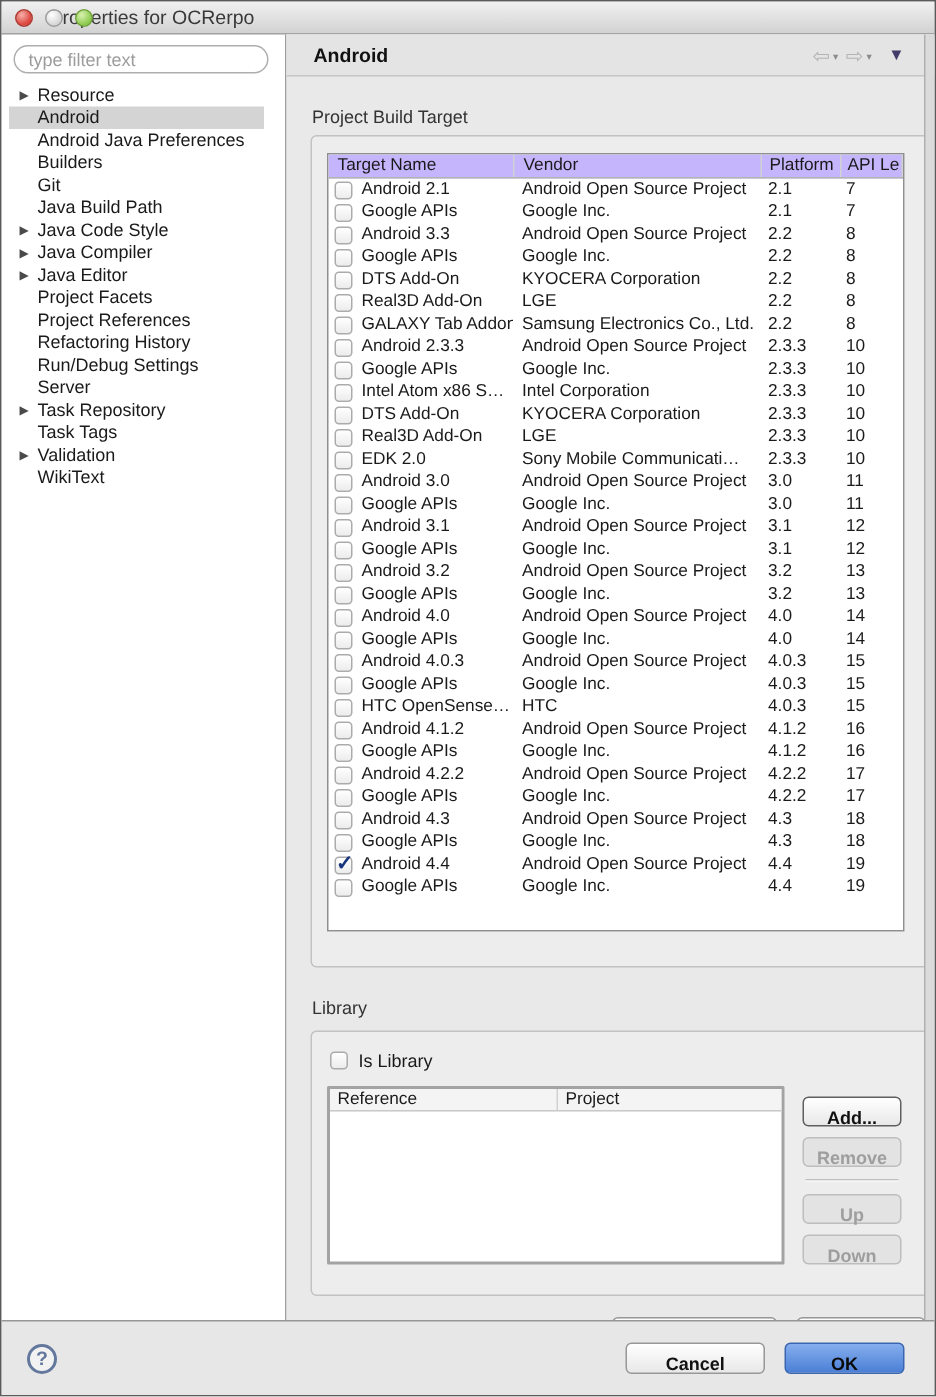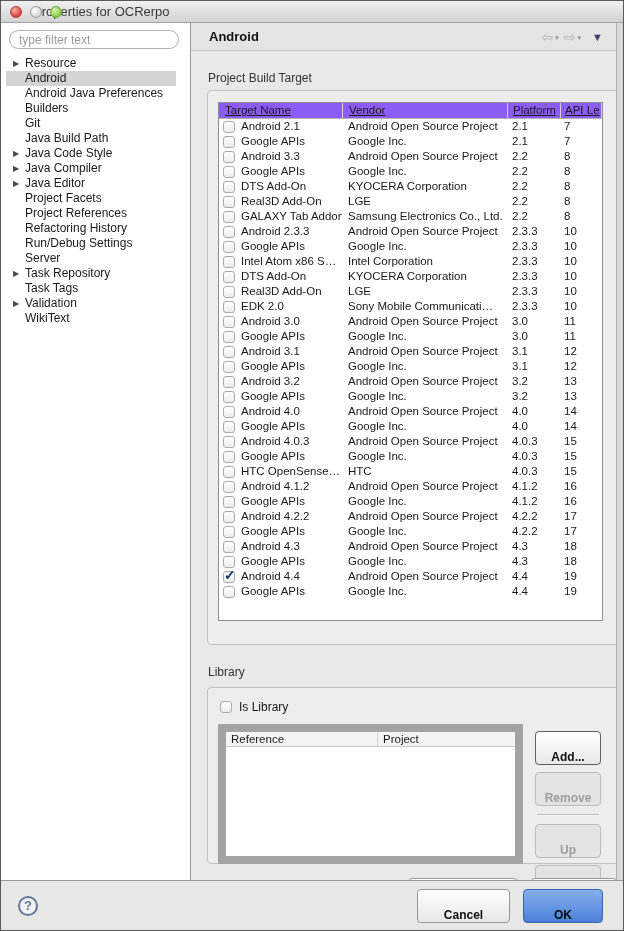--- a/index.html
+++ b/index.html
@@ -52,21 +52,21 @@
   .hist-arrow { color:#b4b4b4; font-size:14px; line-height:1; }
   .mini-caret { color:#8b8b8b; font-size:7px; margin:2px 5px 0 2px; }
   .menu-caret { color:#413d68; font-size:11px; margin-left:6px; }
 
   .main-content { flex:1; padding:0 2px 0 16px; overflow:hidden; }
   .group-label { margin:20px 0 5px 1px; color:#333; }
   .groupbox { background:#ededed; border:1px solid #c2c2c2; border-radius:4px; }
   .group-build { height:555px; padding:11px 17px 0 10px; }
 
   .ttable { background:#fff; border:1px solid #8f8f8f; height:519px; overflow:hidden; font-size:11.5px; }
-  .t-header { display:flex; height:16px; line-height:15px; background:#8b5cf6; border-bottom:1px solid #b3b3b3; color:#1a1a1a;text-decoration:underline; }
+  .t-header { display:flex; height:16px; line-height:15px; background:#c4b5fd; border-bottom:1px solid #b3b3b3; color:#1a1a1a; }
   .t-h { white-space:nowrap; overflow:hidden; }
   .t-h-name { width:123px; padding-left:6px; }
   .t-h-vendor { width:165px; padding-left:6px; border-left:1px solid #d2d2d2; }
   .t-h-platform { width:53px; padding-left:5px; border-left:1px solid #d2d2d2; }
   .t-h-api { flex:1; padding-left:4px; border-left:1px solid #d2d2d2; border-right:1px solid #d2d2d2; }
 
   .t-row { display:flex; height:15px; line-height:15px;align-items:center; }
   .cell { white-space:nowrap; overflow:hidden; }
   .cell-name { width:123px; padding-left:4px; display:flex; align-items:center; }
   .cell-vendor { width:165px; padding-left:6px; }
@@ -80,31 +80,31 @@
   .checkbox.checked::after {
     content:"\2713"; position:absolute; left:0px; top:-4px;
     font-size:14px; font-weight:bold; color:#17357d;
   }
 
   
   .group-library { height:177px; margin-top:8px; padding:12px 10px 0 10px; }
   .is-library { display:flex; align-items:center; margin-left:2px; height:14px; }
   .is-library .checkbox { margin-right:7px; }
   .lib-row { display:flex; margin-top:10px; }
-  .lib-list { width:305px; height:140px; background:#fff; border:8px solid #a3a3a3; border-radius:1px; overflow:hidden; }
+  .lib-list { width:305px; height:119px; background:#fff; border:2px solid #a3a3a3; border-radius:1px; overflow:hidden; }
   .lib-header { display:flex; height:15px; line-height:14px; background:#f4f4f4; border-bottom:1px solid #c9c9c9; color:#1a1a1a; font-size:11.5px; }
   .lib-col-ref { width:152px; padding-left:5px; border-right:1px solid #d2d2d2; }
   .lib-col-proj { flex:1; padding-left:5px; }
 
   .lib-buttons { width:66px; margin-left:12px; display:flex; flex-direction:column; }
   .btn {
     height:20px; border:1px solid #989898; border-radius:4px;
     background:linear-gradient(#ffffff,#e8e8e8);
     font-family:"Liberation Sans", sans-serif; font-size:12px; font-weight:bold; color:#111;
-    text-align:center; line-height:18px; cursor:default; padding:16px 4px; white-space:nowrap;
+    text-align:center; line-height:18px; cursor:default; padding:4px 4px; white-space:nowrap;
   }
   .btn.disabled { background:#e3e3e3; color:#9e9e9e; border-color:#bdbdbd; }
   .btn-add { border-color:#5f5f5f; }
   .lib-buttons .btn { margin-top:7px; }
   .btn-sep { margin:8px 2px 1px 2px; border-top:1px solid #bfbfbf; border-bottom:1px solid #f7f7f7; height:0; }
 
   .actions-row { display:flex; justify-content:flex-end; gap:13px; margin:14px 4px 0 0; }
   .btn-restore { width:110px; height:20px; }
   .btn-apply { width:86px; height:20px; }
 

